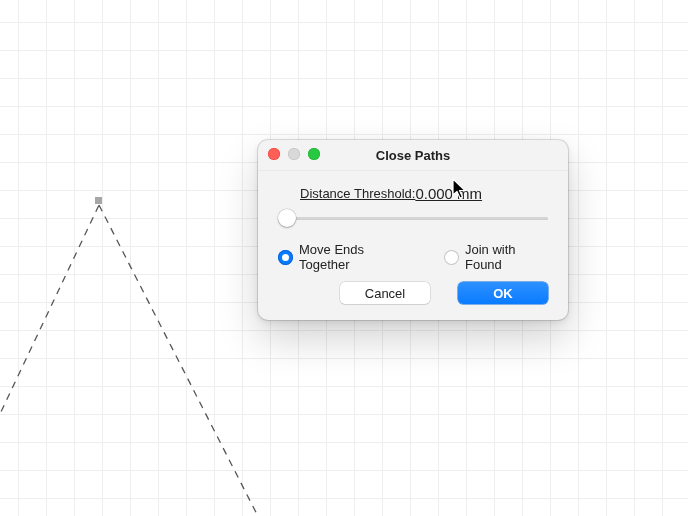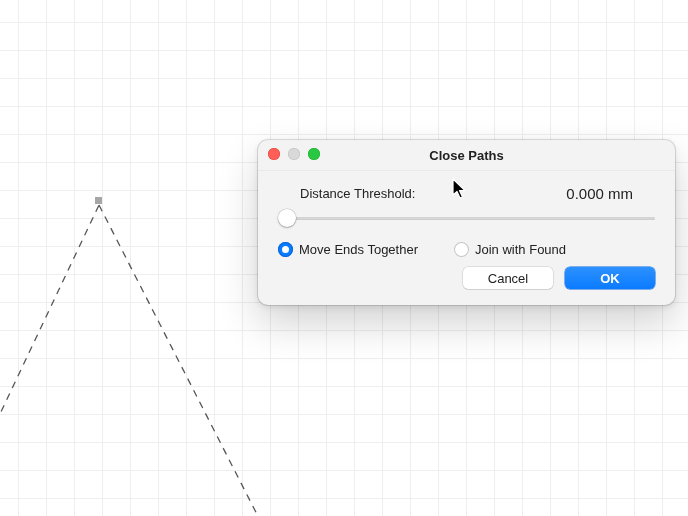--- a/index.html
+++ b/index.html
@@ -48,21 +48,21 @@
     stroke: #555555;
     stroke-width: 1.3;
     stroke-dasharray: 7 6;
   }
 
   
   .dialog {
     position: absolute;
     left: 258px;
     top: 140px;
-    width: 417px;
+    width: 310px;
     background: #f3f3f3;
     border-radius: 10px;
     box-shadow:
       0 0 0 1px rgba(0,0,0,0.12),
       0 18px 40px rgba(0,0,0,0.18),
       0 2px 6px rgba(0,0,0,0.10);
   }
 
   .titlebar {
     position: relative;
@@ -98,21 +98,22 @@
     padding: 14px 20px 16px 20px;
   }
 
   .row {
     display: flex;
     align-items: center;
     margin-bottom: 4px;
   }
   .row.threshold-row {
     padding: 0 22px;
-    justify-content: space-between;
+    justify-content: flex-start;
+    text-decoration: underline;
   }
   .label { font-size: 13px; }
   .value { font-size: 15px; }
 
   
   .slider-wrap {
     margin: 6px 0 14px 0;
   }
   .slider {
     position: relative;
@@ -175,21 +176,21 @@
   .status-line {
     font-size: 12.5px;
     color: #222;
     margin: 0 0 16px 28px;
   }
 
   
   .button-row {
     display: flex;
     justify-content: flex-end;
-    gap: 12px;
+    gap: 28px;
   }
   .btn {
     min-width: 66px;
     height: 22px;
     border-radius: 5px;
     font-size: 13px;
     display: flex;
     align-items: center;
     justify-content: center;
     padding: 0 12px;

